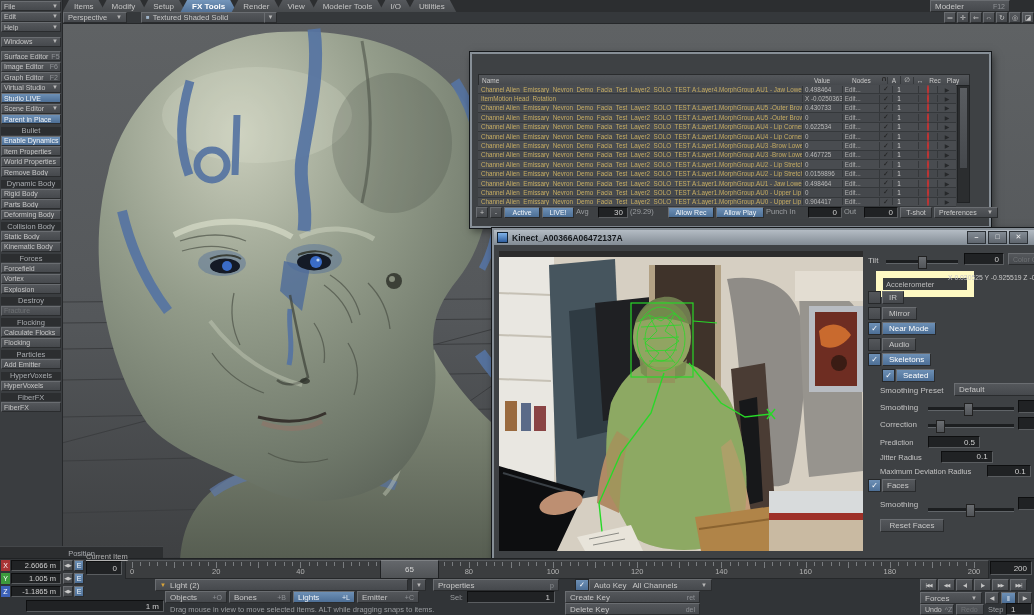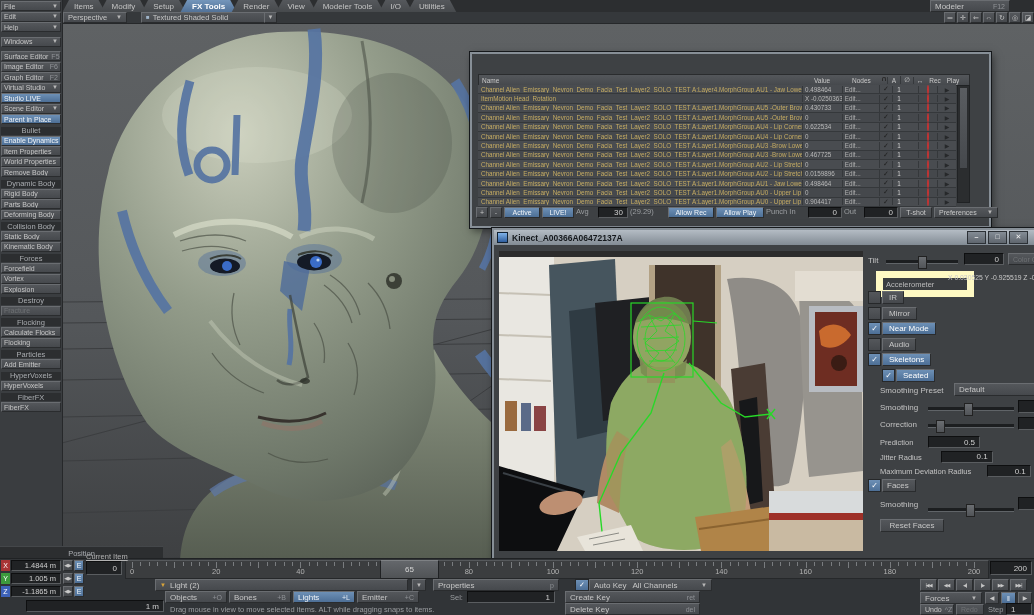--- a/index.html
+++ b/index.html
@@ -665,21 +665,21 @@
         </div>
     </div>
   </div>
 
   <div class="abs hdr" style="left:0;top:546px;width:163px;height:12px;border-top:1px solid #44474a;">
       <span>Position</span>
     </div>
   <div class="abs" style="left:0;top:558px;width:1034px;height:57px;background:#313437;border-top:1px solid #202224;"></div>
   <div id="xyz-rows" class="abs" style="left:0;top:560px;">
       <div style="position: absolute; left: 1px; top: 0px; width: 9px; height: 11px; background: rgb(168, 52, 52); color: rgb(255, 255, 255); font-size: 7px; text-align: center; line-height: 11px;">X</div>
-      <div class="sunken r" style="position: absolute; left: 11px; top: 0px; width: 50px; height: 11px; font-size: 7.5px;">1.4844 m</div>
+      <div class="sunken r" style="position: absolute; left: 11px; top: 0px; width: 50px; height: 11px; font-size: 7.5px;">2.6066 m</div>
       <div class="btn" style="position: absolute; left: 63px; top: 0px; width: 10px; height: 11px; font-size: 5px; justify-content: center; padding: 0px;">◀▶</div>
       <div class="btn blue" style="position: absolute; left: 74px; top: 0px; width: 10px; height: 11px; font-size: 7px; justify-content: center; padding: 0px;">E</div>
       <div style="position: absolute; left: 1px; top: 13px; width: 9px; height: 11px; background: rgb(61, 154, 61); color: rgb(255, 255, 255); font-size: 7px; text-align: center; line-height: 11px;">Y</div>
       <div class="sunken r" style="position: absolute; left: 11px; top: 13px; width: 50px; height: 11px; font-size: 7.5px;">1.005 m</div>
       <div class="btn" style="position: absolute; left: 63px; top: 13px; width: 10px; height: 11px; font-size: 5px; justify-content: center; padding: 0px;">◀▶</div>
       <div class="btn blue" style="position: absolute; left: 74px; top: 13px; width: 10px; height: 11px; font-size: 7px; justify-content: center; padding: 0px;">E</div>
       <div style="position: absolute; left: 1px; top: 26px; width: 9px; height: 11px; background: rgb(61, 98, 184); color: rgb(255, 255, 255); font-size: 7px; text-align: center; line-height: 11px;">Z</div>
       <div class="sunken r" style="position: absolute; left: 11px; top: 26px; width: 50px; height: 11px; font-size: 7.5px;">-1.1865 m</div>
       <div class="btn" style="position: absolute; left: 63px; top: 26px; width: 10px; height: 11px; font-size: 5px; justify-content: center; padding: 0px;">◀▶</div>
       <div class="btn blue" style="position: absolute; left: 74px; top: 26px; width: 10px; height: 11px; font-size: 7px; justify-content: center; padding: 0px;">E</div>

